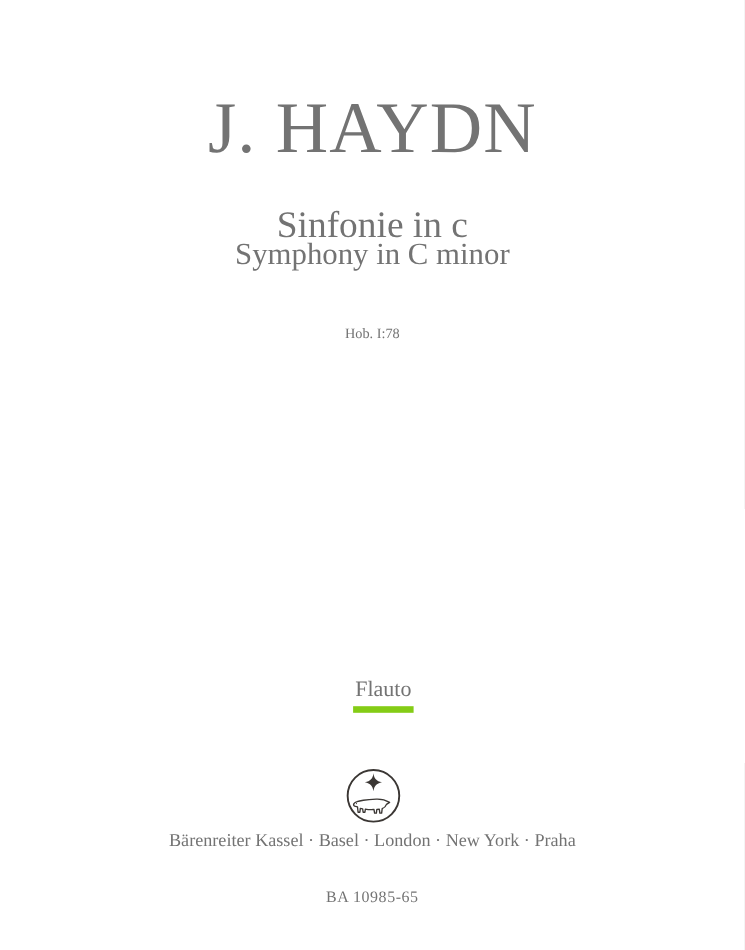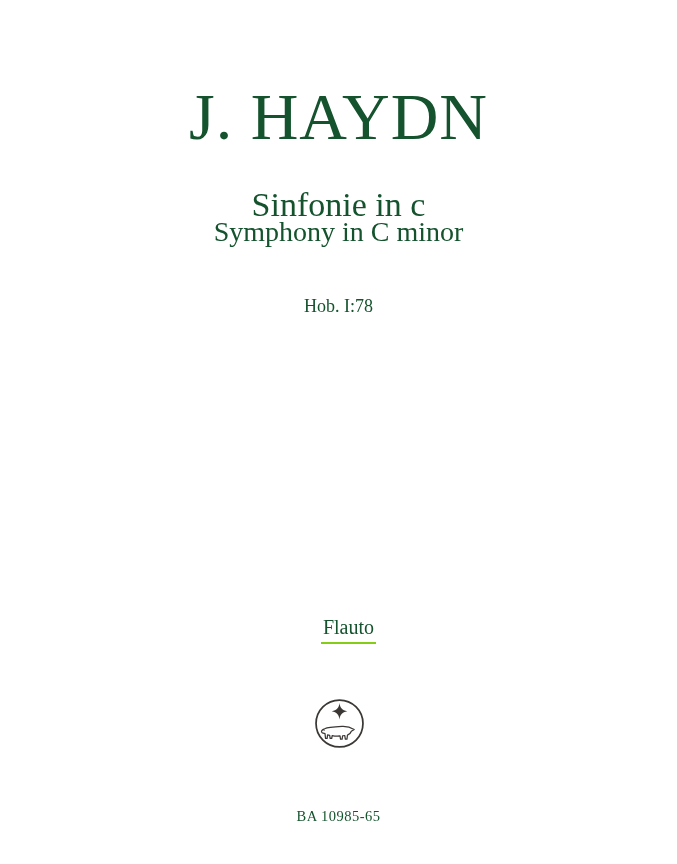--- a/index.html
+++ b/index.html
@@ -2,31 +2,31 @@
 <html><head>
 <meta charset="utf-8">
 <style>
   html,body{margin:0;padding:0;background:#e8e8e8;}
   .page{
     position:relative;
     width:677px;height:864px;
     margin:0 auto;
     background:#ffffff;
     font-family:"Liberation Serif", serif;
-    color:#14532d;
+    color:#737373;
     overflow:hidden;
   }
   .t{position:absolute;left:0;width:677px;text-align:center;line-height:1.12;white-space:pre;}
   .composer{top:80px;font-size:66px;letter-spacing:1px;}
   .title-de{top:186px;font-size:34px;}
   .title-en{top:216px;font-size:28px;}
-  .hob{top:296px;font-size:18px;}
+  .hob{top:296px;font-size:13px;}
   .urtext{top:510px;font-size:17px;line-height:21px;letter-spacing:-0.2px;}
   .part{top:594px;font-size:20px;}
-  .part span{display:inline-block;border-bottom:2px solid #84cc16;padding:0 2px 3px 2px;}
+  .part span{display:inline-block;border-bottom:6px solid #84cc16;padding:0 2px 3px 2px;}
   .logo{position:absolute;top:698px;left:314px;width:51px;height:51px;}
   .imprint{top:755px;font-size:16.5px;}
   .plate{top:776px;font-size:14.5px;letter-spacing:0.5px;margin-top:32px;}
 </style>
 </head>
 <body>
 
 <div class="page">
 
   <div class="t composer">J. HAYDN</div>
@@ -56,16 +56,17 @@
                Q21.5,37.6 25.5,37.2
                L26,40.4 L27.6,40.4 L28,37
                L30.2,36.9 L30.7,40.4 L32.3,40.4 L32.8,36.4
                Q35.8,35.2 36.6,32.6 L39.4,30.8
                Q34,27.6 27.5,27.9 Q20.5,28.3 16,28.9
                Q12.2,29.4 10.4,30.2 Q8.4,30.8 7.6,32 Z" fill="none" stroke="#3b3734" stroke-width="1.2" stroke-linejoin="round"></path>
       <circle cx="9.9" cy="31.9" r="0.5" fill="#3b3734"></circle>
     </svg>
   </div>
 
+  <div class="t imprint">Bärenreiter Kassel · Basel · London · New York · Praha</div>
 
   <div class="t plate">BA 10985-65</div>
 
 </div>
 
 </body></html>

